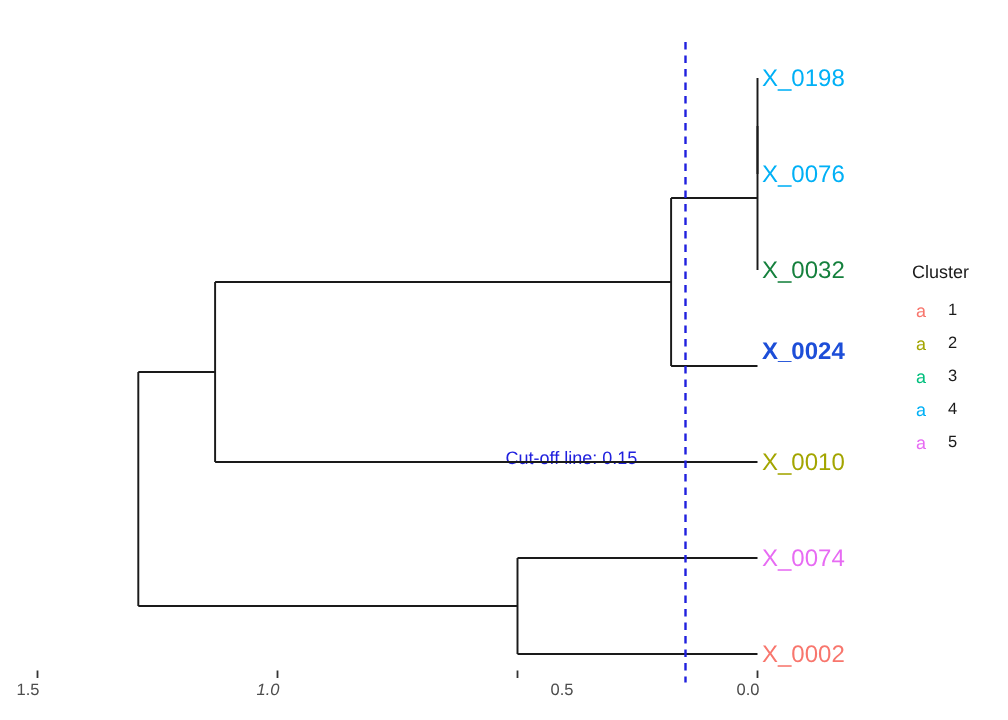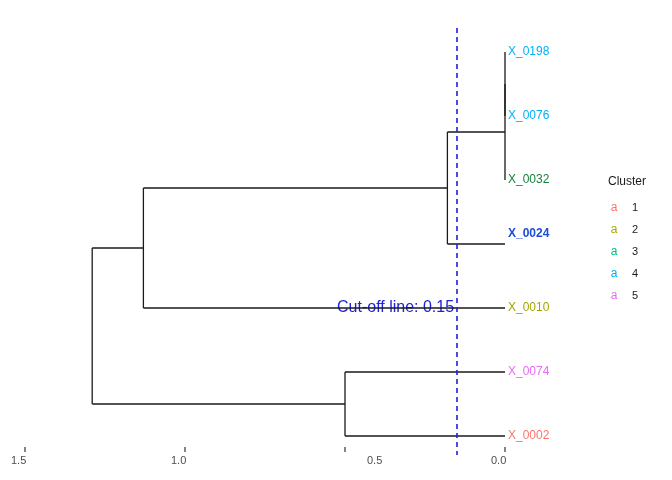--- a/index.html
+++ b/index.html
@@ -1,21 +1,21 @@
 <!DOCTYPE html>
 <html><head>
 <meta charset="utf-8">
 <style>
   html,body{margin:0;padding:0;background:#ffffff;}
   .canvas{position:relative;width:672px;height:480px;background:#ffffff;overflow:hidden;
           font-family:"Liberation Sans", sans-serif;}
   .title{position:absolute;left:118px;top:6px;font-size:14px;color:#1a1a1a;white-space:nowrap;}
-  .cutoff-label{position:absolute;left:337px;top:298px;font-size:16px;white-space:nowrap;z-index:1;}
+  .cutoff-label{position:absolute;left:337px;top:298px;font-size:12px;white-space:nowrap;z-index:1;}
   #dendro-svg{position:absolute;left:0;top:0;z-index:2;pointer-events:none;}
-  .leaf-label{position:absolute;left:508px;font-size:12px;white-space:nowrap;z-index:3;}
+  .leaf-label{position:absolute;left:508px;font-size:16px;white-space:nowrap;z-index:3;}
   .tick-label{position:absolute;top:454px;width:28px;font-size:11px;color:#4d4d4d;z-index:3;}
   .legend{position:absolute;left:604px;top:174px;z-index:3;}
   .legend-title{font-size:12px;color:#1a1a1a;margin:0 0 8px 4px;}
   .legend-row{display:flex;align-items:center;height:22px;}
   .legend-marker{width:20px;text-align:center;font-size:12px;}
   .legend-value{margin-left:8px;font-size:11px;color:#1a1a1a;}
 </style>
 </head>
 <body>
 
@@ -54,21 +54,21 @@
       <span class="leaf-label" style="top: 44px; color: rgb(0, 176, 246);">X_0198</span>
       <span class="leaf-label" style="top: 108px; color: rgb(0, 176, 246);">X_0076</span>
       <span class="leaf-label" style="top: 172px; color: #15803d;">X_0032</span>
       <span class="leaf-label" style="top: 226px; color: #1d4ed8; font-weight: bold;">X_0024</span>
       <span class="leaf-label" style="top: 300px; color: rgb(163, 165, 0);">X_0010</span>
       <span class="leaf-label" style="top: 364px; color: rgb(231, 107, 243);">X_0074</span>
       <span class="leaf-label" style="top: 428px; color: rgb(248, 118, 109);">X_0002</span>
     </div>
 
   <span class="tick-label" style="left: 11px;">1.5</span>
-  <span class="tick-label" style="left: 171px;">1.0</span>
+  <span class="tick-label" style="left: 171px; font-style: italic;">1.0</span>
   <span class="tick-label" style="left: 331px; margin-left: 36px;">0.5</span>
   <span class="tick-label" style="left: 491px;">0.0</span>
 
   <div class="legend">
     <div class="legend-title">Cluster</div>
     <div class="legend-row">
       <span class="legend-marker" style="color: rgb(248, 118, 109);">a</span>
       <span class="legend-value">1</span>
     </div>
     <div class="legend-row">

